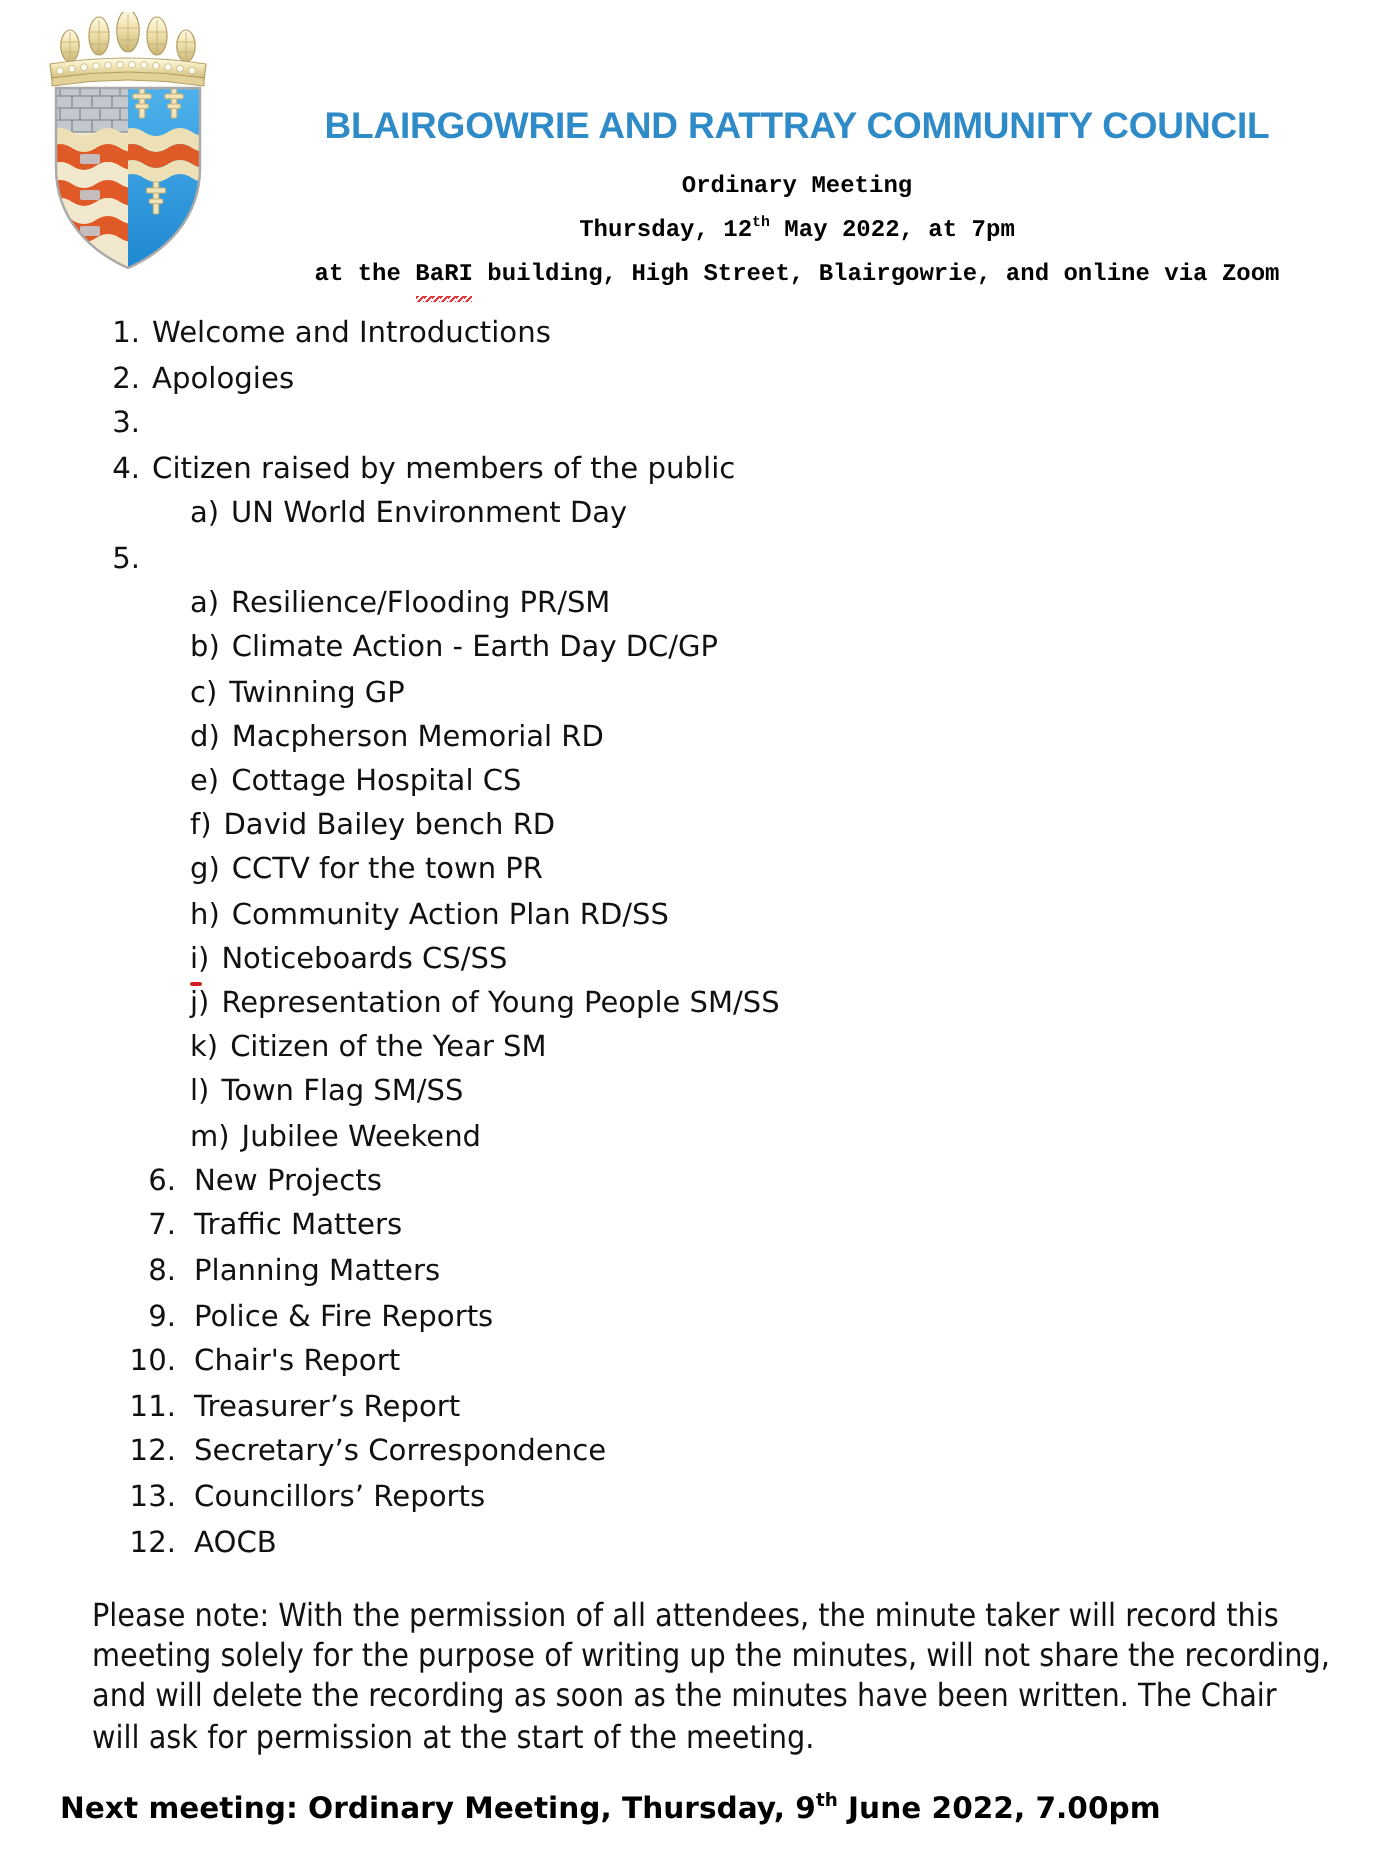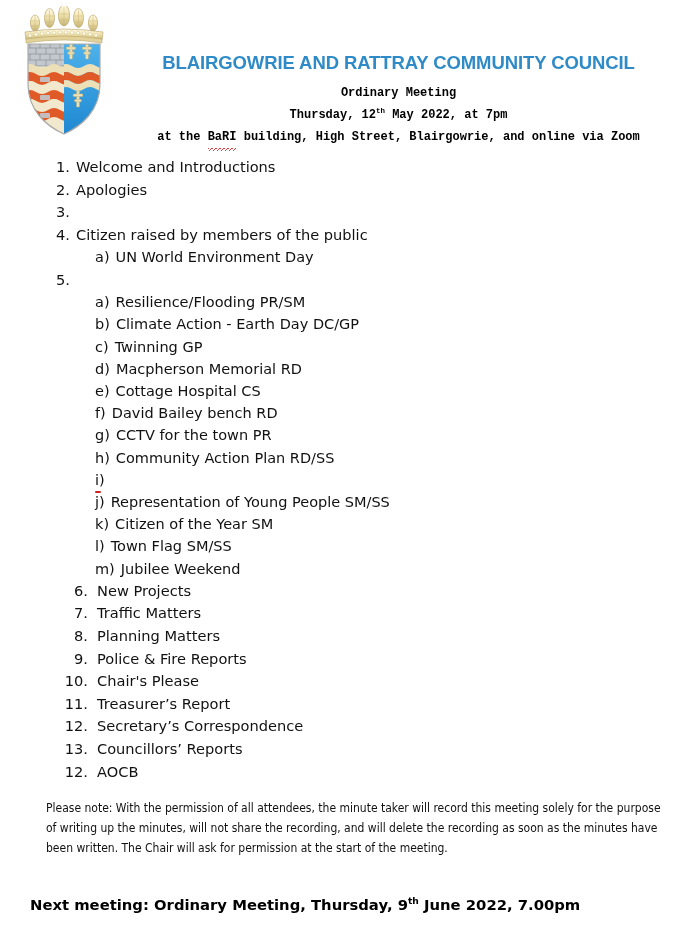--- a/index.html
+++ b/index.html
@@ -137,21 +137,21 @@
   .level1b .gap { width: 9px; }
 
   
   .note {
     position: absolute;
     left: 46px;
     top: 798px;
     width: 620px;
     font-family: "Liberation Sans Narrow", "DejaVu Sans Condensed", "Liberation Sans", sans-serif;
     font-stretch: condensed;
-    font-size: 12px;
+    font-size: 16px;
     line-height: 20.2px;
     color: #111;
     text-align: left;
   }
   .next-meeting {
     position: absolute;
     left: 30px;
     top: 896px;
     font-family: "DejaVu Sans", sans-serif;
     font-weight: bold;
@@ -368,20 +368,21 @@
         <span class="txt">CCTV for the town PR</span>
       </div>
       <div class="item level2">
         <span class="lbl">h)</span>
         <span class="gap"></span>
         <span class="txt">Community Action Plan RD/SS</span>
       </div>
       <div class="item level2">
         <span class="lbl squiggle-dot">i)</span>
         <span class="gap"></span>
+        <span class="txt">Noticeboards CS/SS</span>
       </div>
       <div class="item level2">
         <span class="lbl">j)</span>
         <span class="gap"></span>
         <span class="txt">Representation of Young People SM/SS</span>
       </div>
       <div class="item level2">
         <span class="lbl">k)</span>
         <span class="gap"></span>
         <span class="txt">Citizen of the Year SM</span>
@@ -412,21 +413,21 @@
         <span class="txt">Planning Matters</span>
       </div>
       <div class="item level1b">
         <span class="num">9.</span>
         <span class="gap"></span>
         <span class="txt">Police &amp; Fire Reports</span>
       </div>
       <div class="item level1b">
         <span class="num">10.</span>
         <span class="gap"></span>
-        <span class="txt">Chair's Please</span>
+        <span class="txt">Chair's Report</span>
       </div>
       <div class="item level1b">
         <span class="num">11.</span>
         <span class="gap"></span>
         <span class="txt">Treasurer’s Report</span>
       </div>
       <div class="item level1b">
         <span class="num">12.</span>
         <span class="gap"></span>
         <span class="txt">Secretary’s Correspondence</span>

